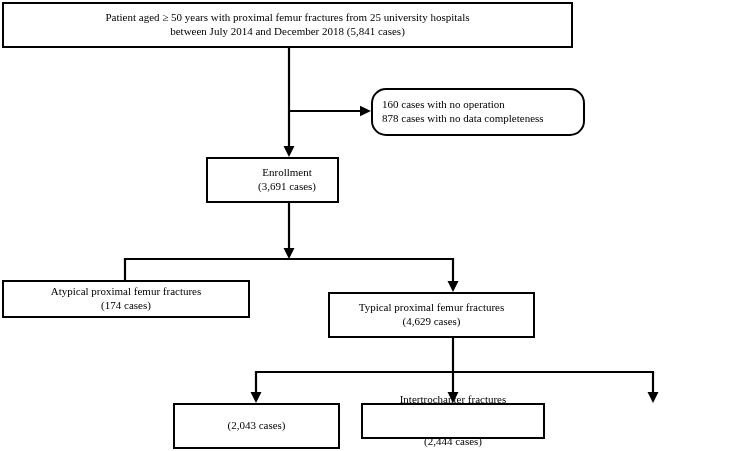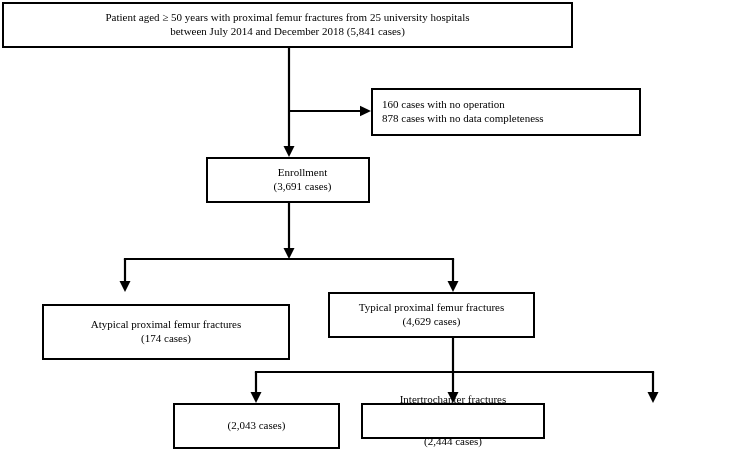--- a/index.html
+++ b/index.html
@@ -45,31 +45,31 @@
     <polygon points="453,403 447.5,392 458.5,392"></polygon>
     <line x1="653" y1="372" x2="653" y2="396"></line>
     <polygon points="653,403 647.5,392 658.5,392"></polygon>
   </svg>
 
   <div class="node" style="left:2px;top:2px;width:571px;height:46px;">
     <span class="ln">Patient aged ≥ 50 years with proximal femur fractures from 25 university hospitals</span>
     <span class="ln">between July 2014 and December 2018 (5,841 cases)</span>
   </div>
 
-  <div class="node left-align" style="left:371px;top:88px;width:270px;height:48px;">
+  <div class="node left-align" style="left:371px;top:88px;width:214px;height:48px;border-radius:15px;">
     <span class="ln">160 cases with no operation</span>
     <span class="ln">878 cases with no data completeness</span>
   </div>
 
-  <div class="node" style="left:206px;top:157px;width:164px;height:46px;padding-left:29px;">
+  <div class="node" style="left:206px;top:157px;width:133px;height:46px;padding-left:29px;">
     <span class="ln">Enrollment</span>
     <span class="ln">(3,691 cases)</span>
   </div>
 
-  <div class="node" style="left:2px;top:304px;width:248px;height:56px;margin-left:40px;">
+  <div class="node" style="left:2px;top:280px;width:248px;height:38px;">
     <span class="ln">Atypical proximal femur fractures</span>
     <span class="ln">(174 cases)</span>
   </div>
 
   <div class="node" style="left:328px;top:292px;width:207px;height:46px;">
     <span class="ln">Typical proximal femur fractures</span>
     <span class="ln">(4,629 cases)</span>
   </div>
 
   <div class="node" style="left:173px;top:403px;width:167px;height:46px;">

